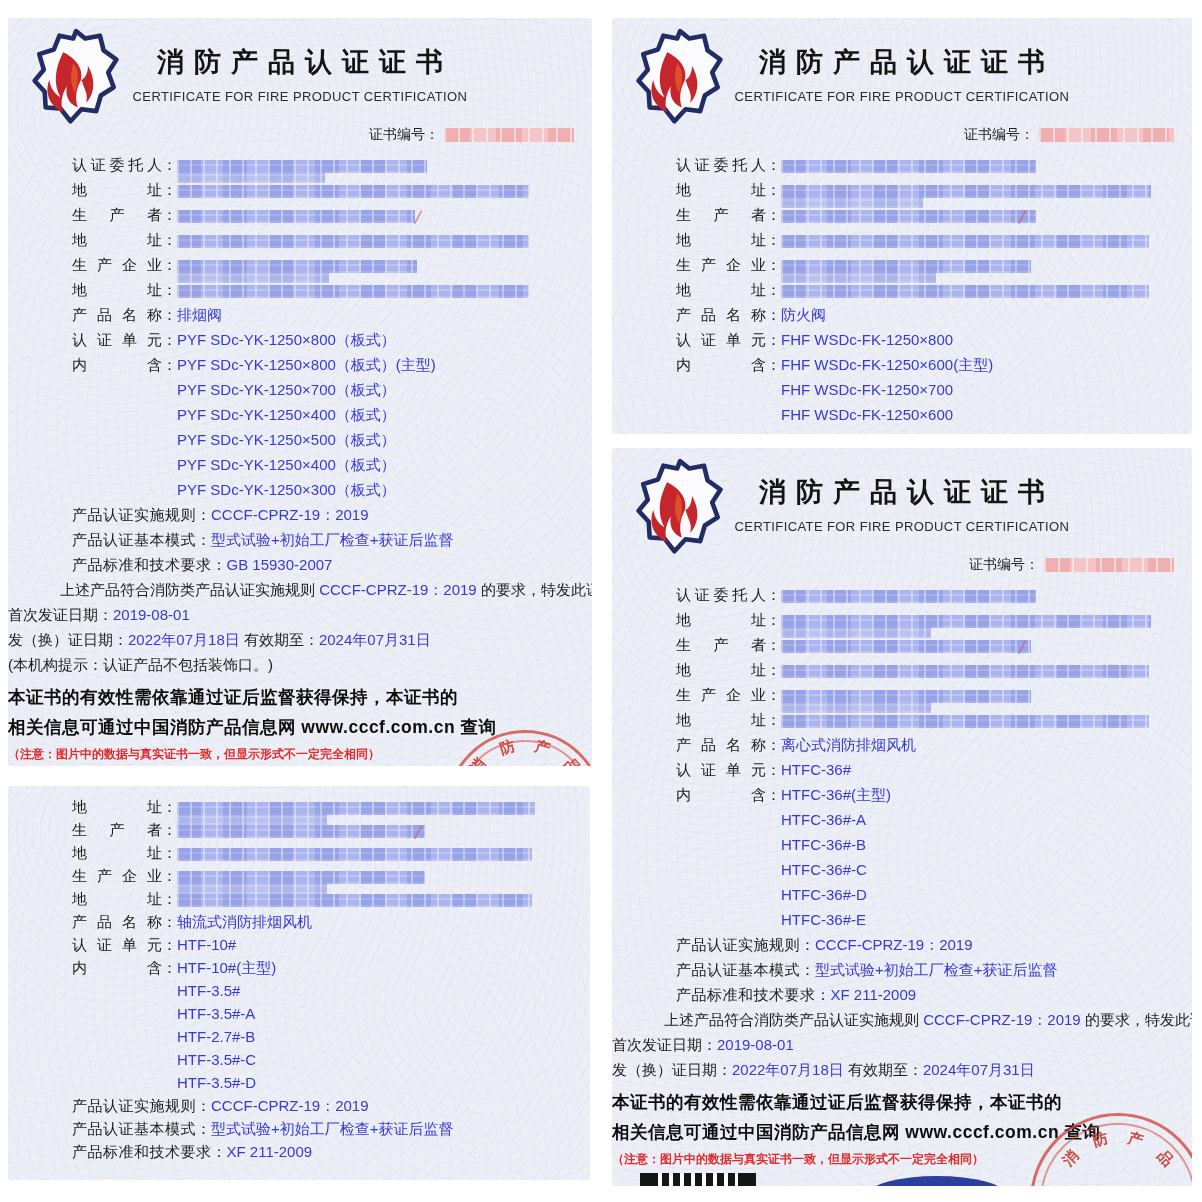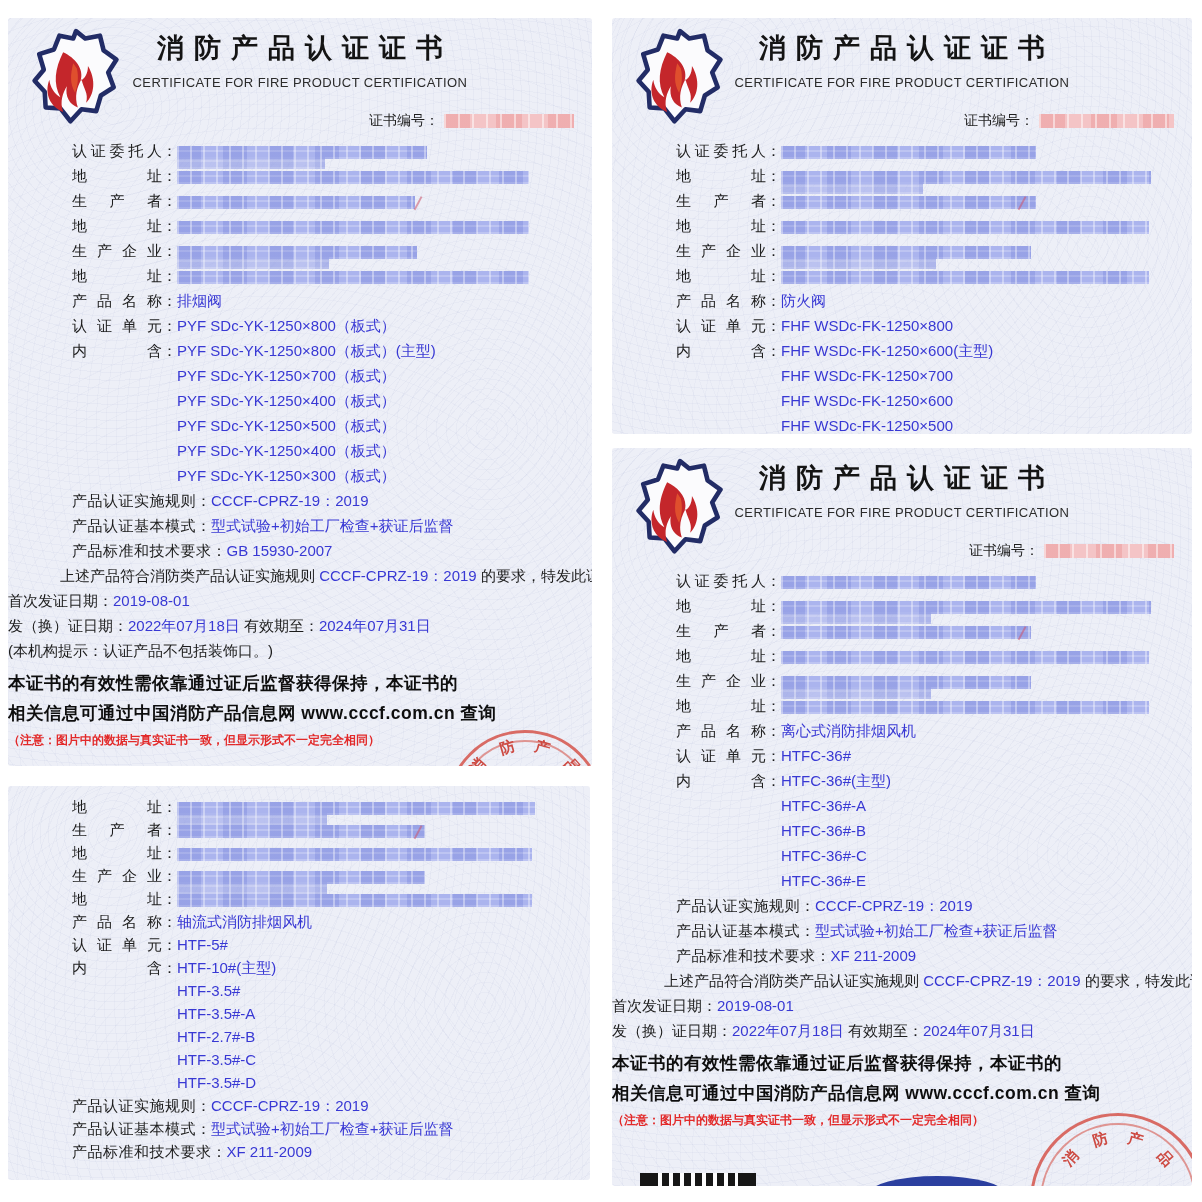--- a/index.html
+++ b/index.html
@@ -10,21 +10,21 @@
         background-color:#edeff7;
         background-image:
           repeating-radial-gradient(circle at 18% 12%, rgba(98,112,175,.05) 0 1px, transparent 1px 8px),
           repeating-radial-gradient(circle at 82% 55%, rgba(98,112,175,.045) 0 1px, transparent 1px 10px),
           repeating-radial-gradient(circle at 45% 95%, rgba(98,112,175,.04) 0 1px, transparent 1px 12px);}
   .c0{left:8px;top:18px;width:584px;height:748px;}
   .c1{left:612px;top:18px;width:580px;height:416px;}
   .c2{left:8px;top:786px;width:582px;height:394px;}
   .c3{left:612px;top:448px;width:580px;height:738px;}
   
-  .hdr{position:relative;height:88px;padding-top:0;}
+  .hdr{position:relative;height:88px;padding-top:14px;}
   .logo{position:absolute;left:22px;top:8px;width:92px;height:104px;}
   .t-cn{text-align:center;font-size:27px;font-weight:bold;color:#141414;
         letter-spacing:10px;text-indent:10px;padding-top:12px;}
   .t-en{text-align:center;font-size:13px;color:#2b2b2b;letter-spacing:.4px;margin-top:9px;}
   .certno{text-align:right;padding-right:18px;font-size:14px;color:#1f1f1f;margin-top:6px;height:18px;}
   .pinkbar{display:inline-block;vertical-align:middle;height:14px;margin-left:5px;
         background-color:#f4c4c6;
         background-image:
           repeating-linear-gradient(90deg, rgba(255,255,255,.5) 0 2px, transparent 2px 14px),
           repeating-linear-gradient(90deg, rgba(225,110,110,.25) 0 26px, transparent 26px 52px);}
@@ -146,21 +146,21 @@
       </div>
     </section>
   <section class="cert c2">
       <div class="body">
         <div class="row"><span class="lbl">地址</span><span class="colon">：</span><span class="bar" style="width: 358px;"></span><span class="bar b2" style="width: 150px;"></span></div>
         <div class="row"><span class="lbl">生产者</span><span class="colon">：</span><span class="bar" style="width: 248px;"></span><span class="slash"></span></div>
         <div class="row"><span class="lbl">地址</span><span class="colon">：</span><span class="bar" style="width: 355px;"></span></div>
         <div class="row"><span class="lbl">生产企业</span><span class="colon">：</span><span class="bar" style="width: 248px;"></span><span class="bar b2" style="width: 150px;"></span></div>
         <div class="row"><span class="lbl">地址</span><span class="colon">：</span><span class="bar" style="width: 355px;"></span></div>
         <div class="row"><span class="lbl">产品名称</span><span class="colon">：</span><span class="val">轴流式消防排烟风机</span></div>
-        <div class="row"><span class="lbl">认证单元</span><span class="colon">：</span><span class="val">HTF-5#</span></div>
+        <div class="row"><span class="lbl">认证单元</span><span class="colon">：</span><span class="val">HTF-10#</span></div>
         <div class="row"><span class="lbl">内含</span><span class="colon">：</span><span class="val">HTF-10#(主型)</span></div>
         <div class="row cont"><span class="val">HTF-3.5#</span></div>
         <div class="row cont"><span class="val">HTF-3.5#-A</span></div>
         <div class="row cont"><span class="val">HTF-2.7#-B</span></div>
         <div class="row cont"><span class="val">HTF-3.5#-C</span></div>
         <div class="row cont"><span class="val">HTF-3.5#-D</span></div>
         <div class="row"><span class="lbl wide">产品认证实施规则</span><span class="colon">：</span><span class="val">CCCF-CPRZ-19：2019</span></div>
         <div class="row"><span class="lbl wide">产品认证基本模式</span><span class="colon">：</span><span class="val">型式试验+初始工厂检查+获证后监督</span></div>
         <div class="row"><span class="lbl wide">产品标准和技术要求</span><span class="colon">：</span><span class="val">XF 211-2009</span></div>
       </div>
@@ -184,20 +184,21 @@
         <div class="row"><span class="lbl">生产者</span><span class="colon">：</span><span class="bar" style="width: 250px;"></span><span class="slash"></span></div>
         <div class="row"><span class="lbl">地址</span><span class="colon">：</span><span class="bar" style="width: 368px;"></span></div>
         <div class="row"><span class="lbl">生产企业</span><span class="colon">：</span><span class="bar" style="width: 250px;"></span><span class="bar b2" style="width: 150px;"></span></div>
         <div class="row"><span class="lbl">地址</span><span class="colon">：</span><span class="bar" style="width: 368px;"></span></div>
         <div class="row"><span class="lbl">产品名称</span><span class="colon">：</span><span class="val">离心式消防排烟风机</span></div>
         <div class="row"><span class="lbl">认证单元</span><span class="colon">：</span><span class="val">HTFC-36#</span></div>
         <div class="row"><span class="lbl">内含</span><span class="colon">：</span><span class="val">HTFC-36#(主型)</span></div>
         <div class="row cont"><span class="val">HTFC-36#-A</span></div>
         <div class="row cont"><span class="val">HTFC-36#-B</span></div>
         <div class="row cont"><span class="val">HTFC-36#-C</span></div>
+        <div class="row cont"><span class="val">HTFC-36#-D</span></div>
         <div class="row cont"><span class="val">HTFC-36#-E</span></div>
         <div class="row"><span class="lbl wide">产品认证实施规则</span><span class="colon">：</span><span class="val">CCCF-CPRZ-19：2019</span></div>
         <div class="row"><span class="lbl wide">产品认证基本模式</span><span class="colon">：</span><span class="val">型式试验+初始工厂检查+获证后监督</span></div>
         <div class="row"><span class="lbl wide">产品标准和技术要求</span><span class="colon">：</span><span class="val">XF 211-2009</span></div>
         <div class="row conf"><span>上述产品符合消防类产品认证实施规则 </span><span class="val">CCCF-CPRZ-19：2019</span><span> 的要求，特发此证</span></div>
         <div class="row center"><span>首次发证日期：</span><span class="val">2019-08-01</span></div>
         <div class="row center"><span>发（换）证日期：</span><span class="val">2022年07月18日</span><span> 有效期至：</span><span class="val">2024年07月31日</span></div>
         <div class="row center bold-line mt">本证书的有效性需依靠通过证后监督获得保持，本证书的</div>
         <div class="row center bold-line">相关信息可通过中国消防产品信息网 www.cccf.com.cn 查询</div>
         <div class="row center rednote">（注意：图片中的数据与真实证书一致，但显示形式不一定完全相同）</div>

